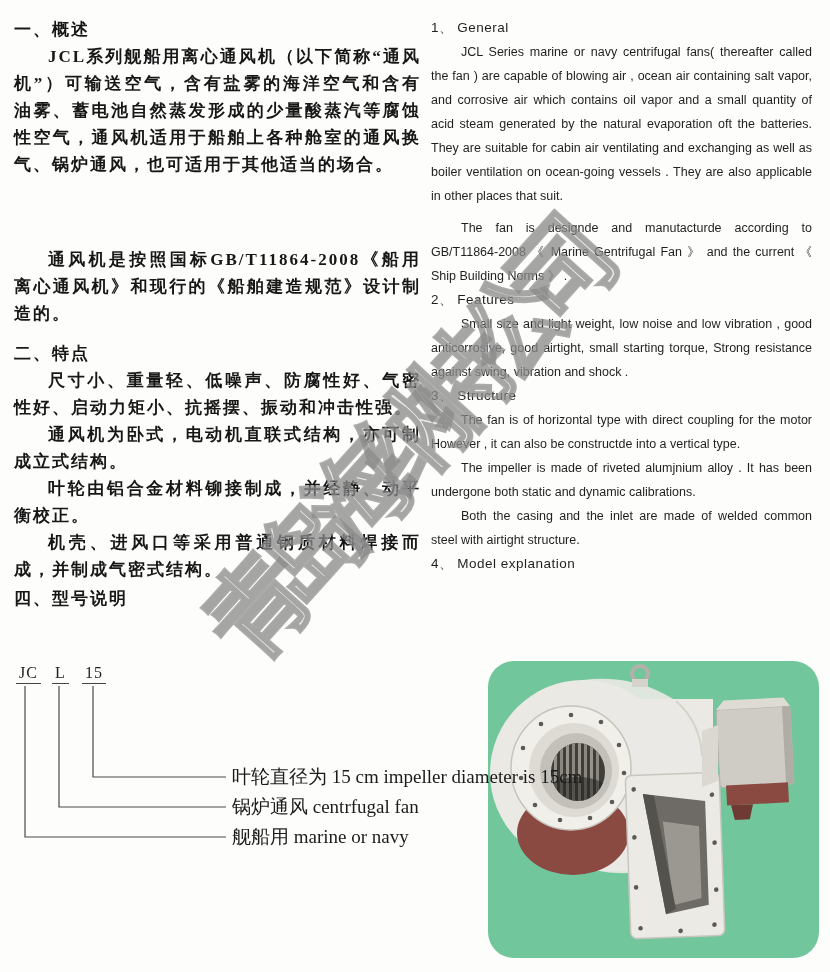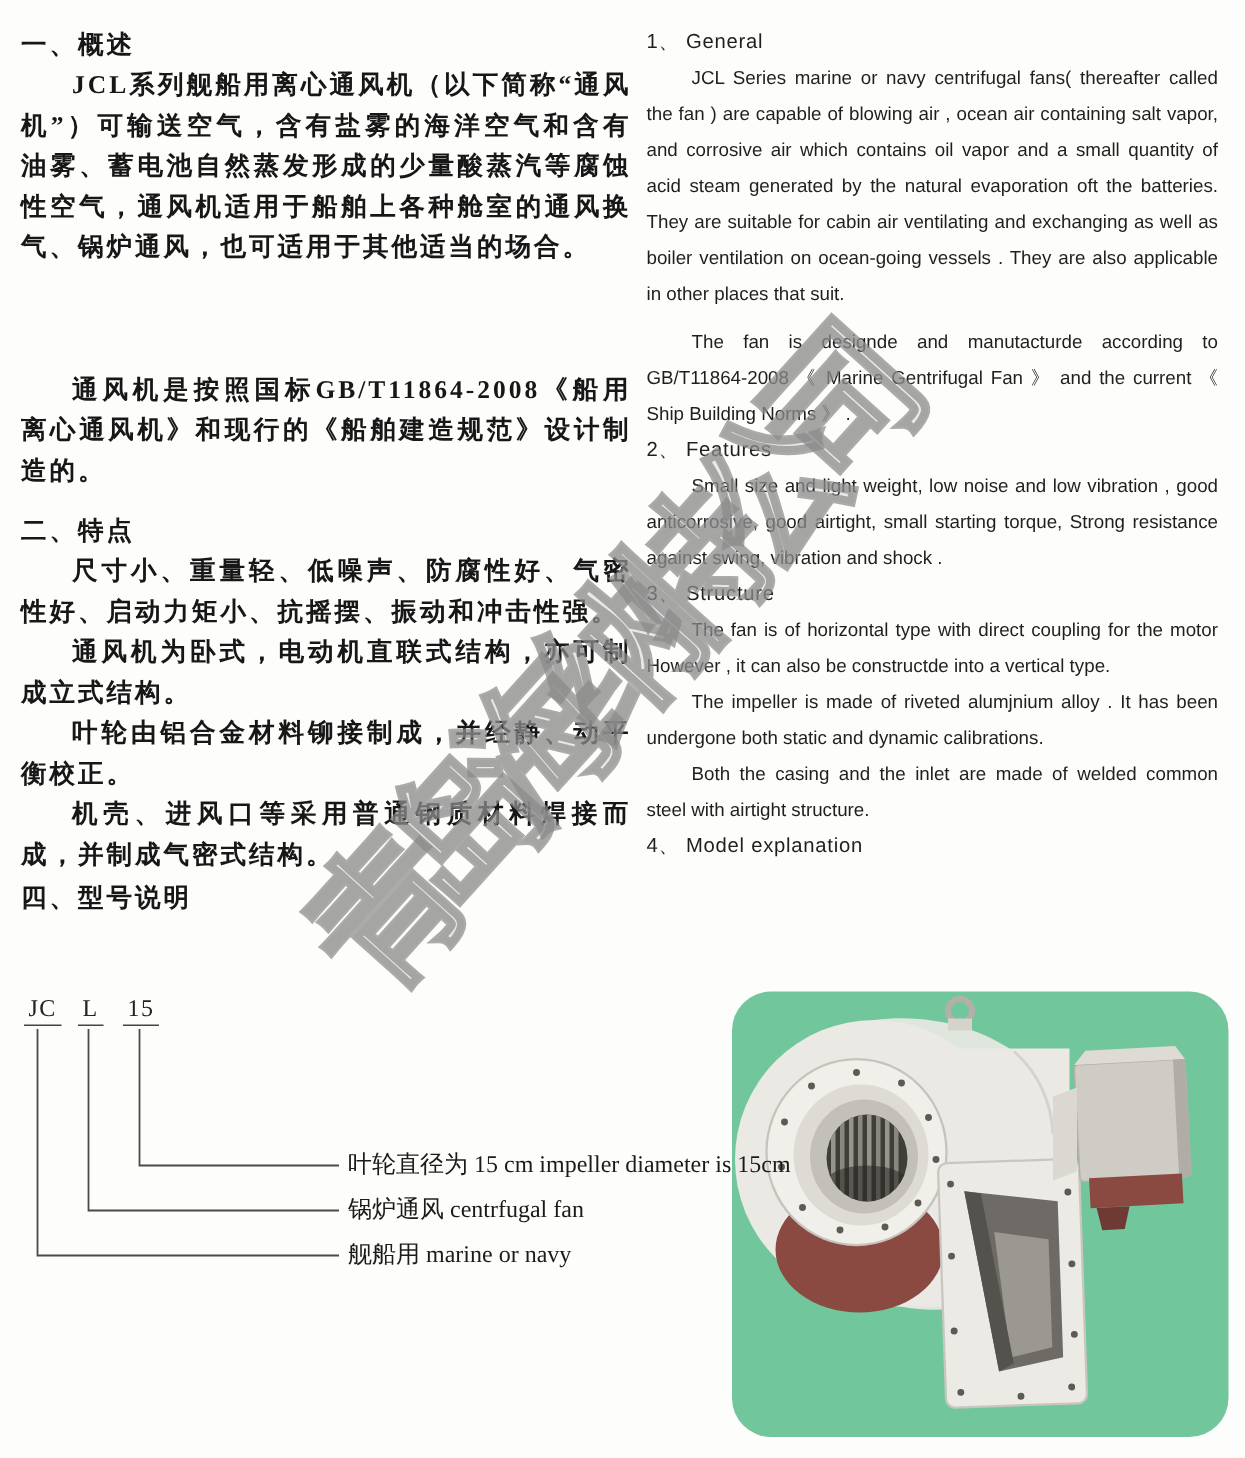--- a/index.html
+++ b/index.html
@@ -47,21 +47,21 @@
   .diagram{position:absolute;left:14px;top:660px;width:414px;height:195px;z-index:2;}
   .diagram svg{position:absolute;left:0;top:0;}
   .code{
     position:absolute;top:4px;
     font-family:"Liberation Serif", serif;font-size:16px;letter-spacing:1px;
     color:#222;border-bottom:1px solid #444;padding:0 3px 1px 3px;
   }
   .code-jc{left:2px;} .code-l{left:38px;} .code-15{left:68px;}
   .dlabel{
     position:absolute;left:218px;width:200px;
-    font-family:"Liberation Serif", serif;font-size:16px;color:#1b1b1b;
+    font-family:"Liberation Serif", serif;font-size:19px;color:#1b1b1b;
     white-space:nowrap;line-height:18px;
   }
   .dlabel-0{top:108px;} .dlabel-1{top:138px;} .dlabel-2{top:168px;}
 
   
   .photo{
     position:absolute;left:488px;top:661px;width:331px;height:297px;
     background:var(--photo_green,#71c79b);
     border-radius:26px;z-index:1;overflow:hidden;
   }

